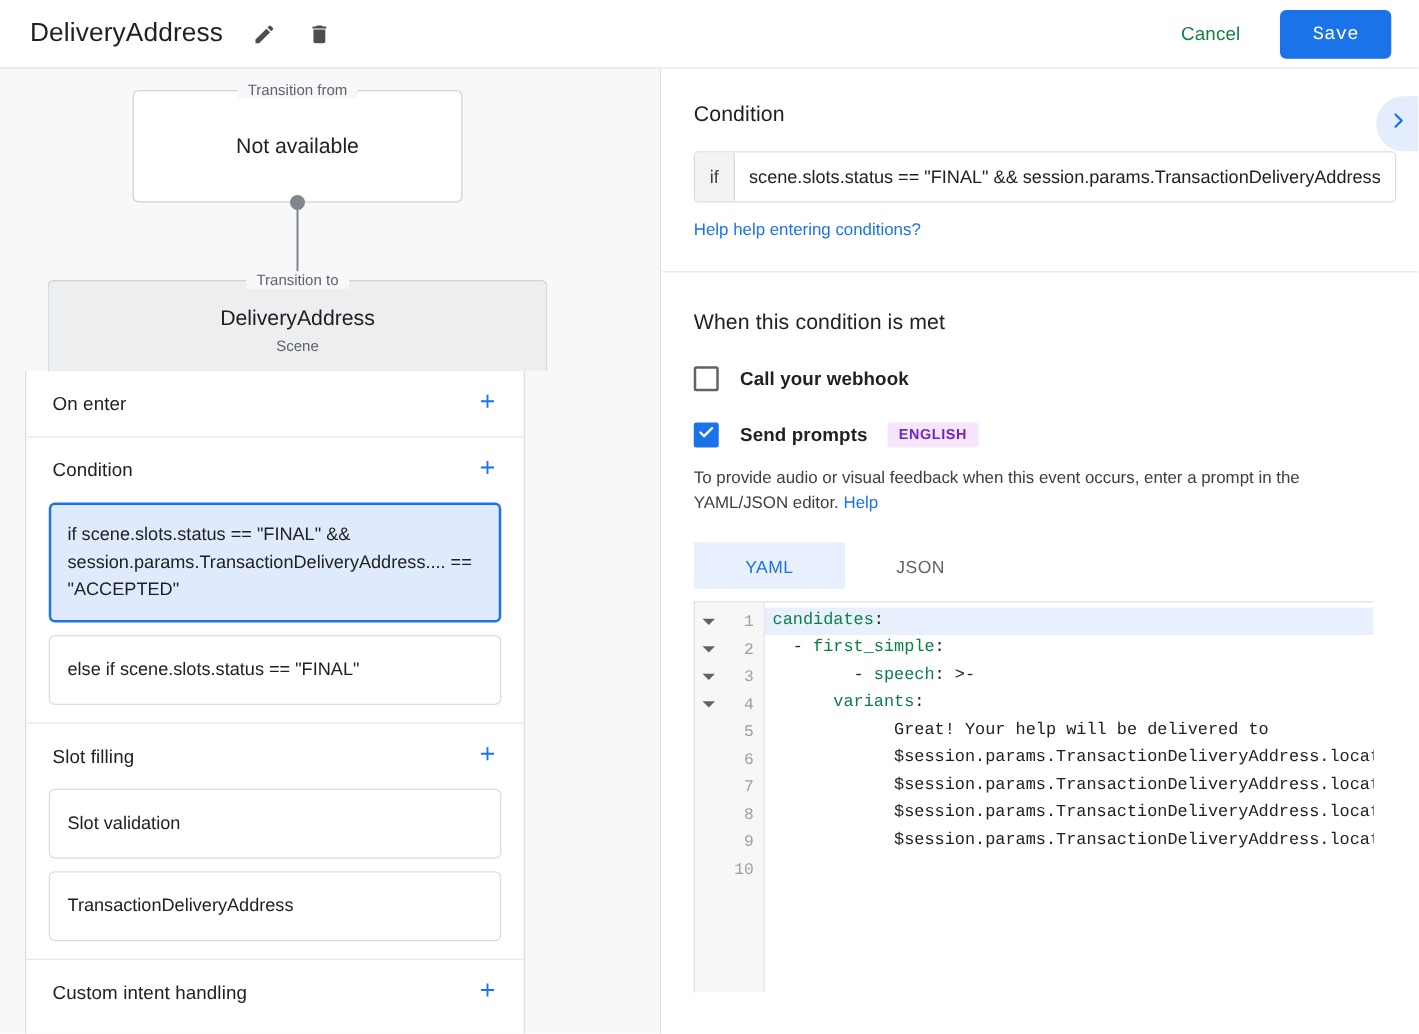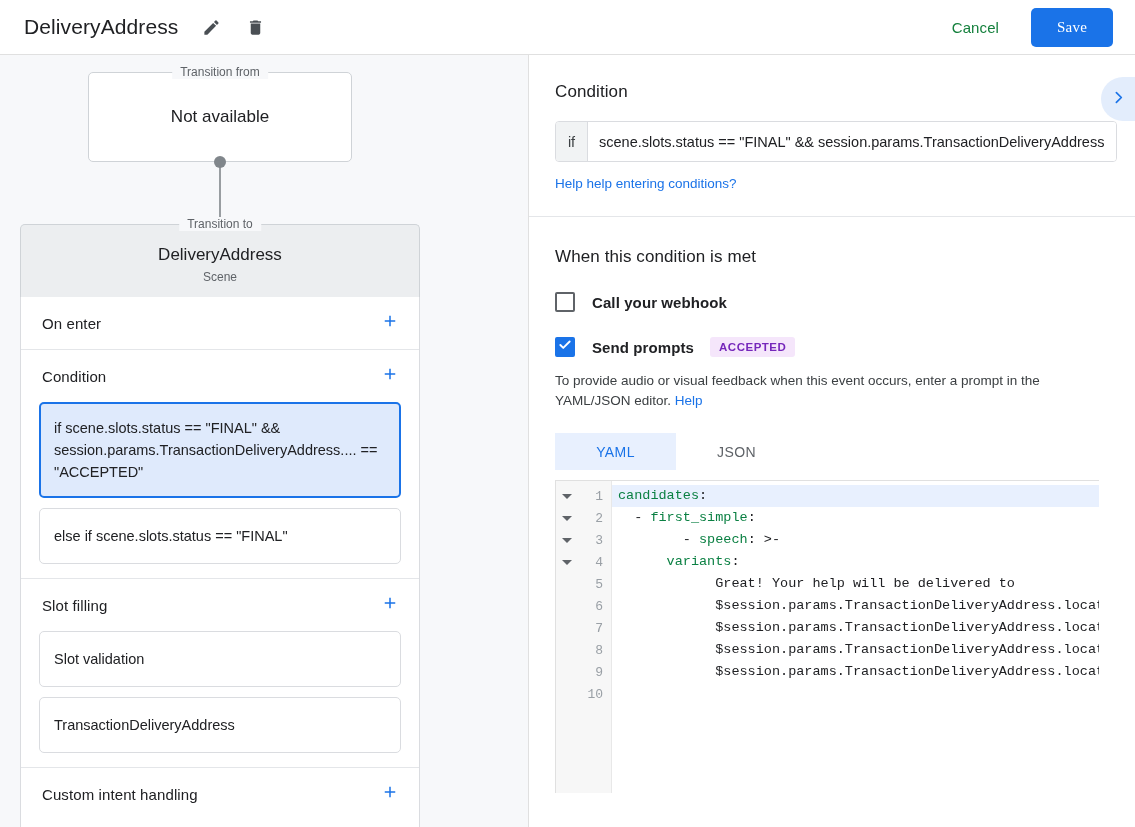--- a/index.html
+++ b/index.html
@@ -56,35 +56,36 @@
   .btn-save {
     font-size: 15px;
     color: #fff;
     background: #1a73e8;
     border: none;
     padding: 0 26px;
     height: 39px;
     border-radius: 5px;
     cursor: pointer;
     margin-left: 18px;
-    font-family: Liberation Serif, serif;
+    font-family: Liberation Mono, monospace;
     letter-spacing: .2px;
   }
 
   
   .body-split { flex: 1 1 auto; display: flex; min-height: 0; }
 
   
   .left-panel {
     width: 529px;
     flex: 0 0 529px;
     background: #f7f8fa;
     border-right: 1px solid #e0e0e0;
     position: relative;
     overflow: hidden;
+    padding-left: 18px;
   }
 
   .graph { position: relative; height: 185px; }
   .fieldbox {
     position: absolute;
     border: 1px solid #cfd3d7;
     border-radius: 5px;
     background: #fff;
   }
   .fieldbox.from { left: 88px; top: 17px; width: 264px; height: 90px; }
@@ -518,21 +519,21 @@
 
         <div class="check-row">
           <div class="checkbox checked">
             <span>
               <svg width="14" height="14" viewBox="0 0 24 24" fill="none" stroke="#fff" stroke-width="3.2" stroke-linecap="round" stroke-linejoin="round">
                 <polyline points="20 6 9 17 4 12"></polyline>
               </svg>
             </span>
           </div>
           <div class="check-label">Send prompts</div>
-          <div class="lang-badge">ACCEPTED</div>
+          <div class="lang-badge">ENGLISH</div>
         </div>
 
         <div class="helper-text"><span>To provide audio or visual feedback when this event occurs, enter a prompt in the YAML/JSON editor.</span> <a>Help</a></div>
 
         <div class="tabs">
           <div class="tab active">YAML</div>
           <div class="tab">JSON</div>
         </div>
 
         <div class="editor">

